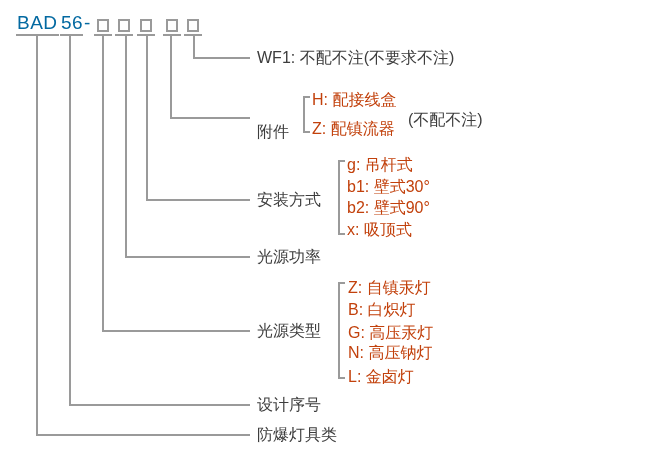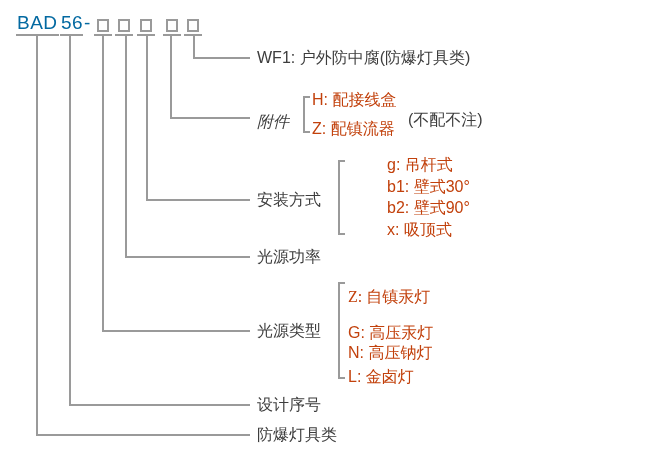--- a/index.html
+++ b/index.html
@@ -74,21 +74,21 @@
   
   .label {
     position: absolute;
     left: 257px;
     font-size: 16px;
     line-height: 18px;
     white-space: nowrap;
     color: #3d3d3d;
   }
   .l-wf1      { top: 49px;  }
-  .l-attach   { top: 113px; font-style: italic; }
+  .l-attach   { top: 123px; }
   .l-mounting { top: 191px; }
   .l-power    { top: 248px; }
   .l-type     { top: 322px; }
   .l-serial   { top: 396px; }
   .l-category { top: 426px; }
 
   
   .bracket {
     position: absolute;
     width: 7px;
@@ -101,32 +101,32 @@
   .br-type     { left: 338px; top: 282px; height: 97px;  }
 
   .opt {
     position: absolute;
     font-size: 16px;
     line-height: 18px;
     white-space: nowrap;
     color: #c2410c;
   }
   .o-attach   { left: 312px; }
-  .o-mounting { left: 347px; margin-left: 40px; }
+  .o-mounting { left: 347px; }
   .o-type     { left: 348px; }
 
   .o-a0 { top: 91px;  }
   .o-a1 { top: 120px; }
 
   .o-m0 { top: 156px; }
   .o-m1 { top: 178px; }
   .o-m2 { top: 199px; }
   .o-m3 { top: 221px; text-align: center; }
 
-  .o-t0 { top: 288px; font-family: Liberation Serif, serif; }
+  .o-t0 { top: 279px; }
   .o-t1 { top: 301px; }
   .o-t2 { top: 324px; }
   .o-t3 { top: 344px; }
   .o-t4 { top: 368px; }
 
   .note-attach {
     position: absolute;
     left: 408px;
     top: 111px;
     font-size: 16px;
@@ -167,38 +167,39 @@
   <div class="vline v-wf1"></div>
 
   <div class="hline h-wf1"></div>
   <div class="hline h-attach"></div>
   <div class="hline h-mounting"></div>
   <div class="hline h-power"></div>
   <div class="hline h-type"></div>
   <div class="hline h-serial"></div>
   <div class="hline h-category"></div>
 
-  <div class="label l-wf1">WF1: 户外防中腐(防爆灯具类)</div>
+  <div class="label l-wf1">WF1: 不配不注(不要求不注)</div>
   <div class="label l-attach">附件</div>
   <div class="label l-mounting">安装方式</div>
   <div class="label l-power">光源功率</div>
   <div class="label l-type">光源类型</div>
   <div class="label l-serial">设计序号</div>
   <div class="label l-category">防爆灯具类</div>
 
   <div class="bracket br-attach"></div>
   <div class="opt o-attach o-a0">H: 配接线盒</div>
   <div class="opt o-attach o-a1">Z: 配镇流器</div>
   <div class="note-attach">(不配不注)</div>
 
   <div class="bracket br-mounting"></div>
   <div class="opt o-mounting o-m0">g: 吊杆式</div>
   <div class="opt o-mounting o-m1">b1: 壁式30°</div>
   <div class="opt o-mounting o-m2">b2: 壁式90°</div>
   <div class="opt o-mounting o-m3">x: 吸顶式</div>
 
   <div class="bracket br-type"></div>
   <div class="opt o-type o-t0">Z: 自镇汞灯</div>
+  <div class="opt o-type o-t1">B: 白炽灯</div>
   <div class="opt o-type o-t2">G: 高压汞灯</div>
   <div class="opt o-type o-t3">N: 高压钠灯</div>
   <div class="opt o-type o-t4">L: 金卤灯</div>
 
 </div>
 
 </body></html>

